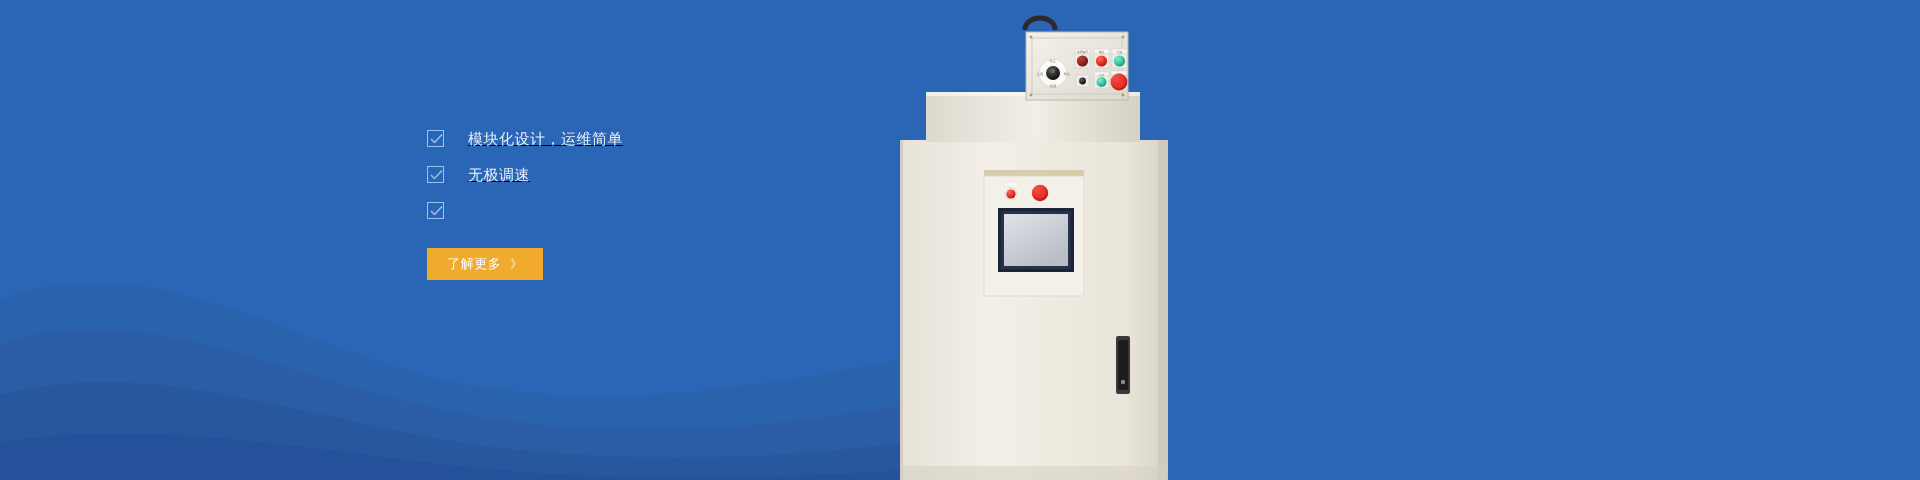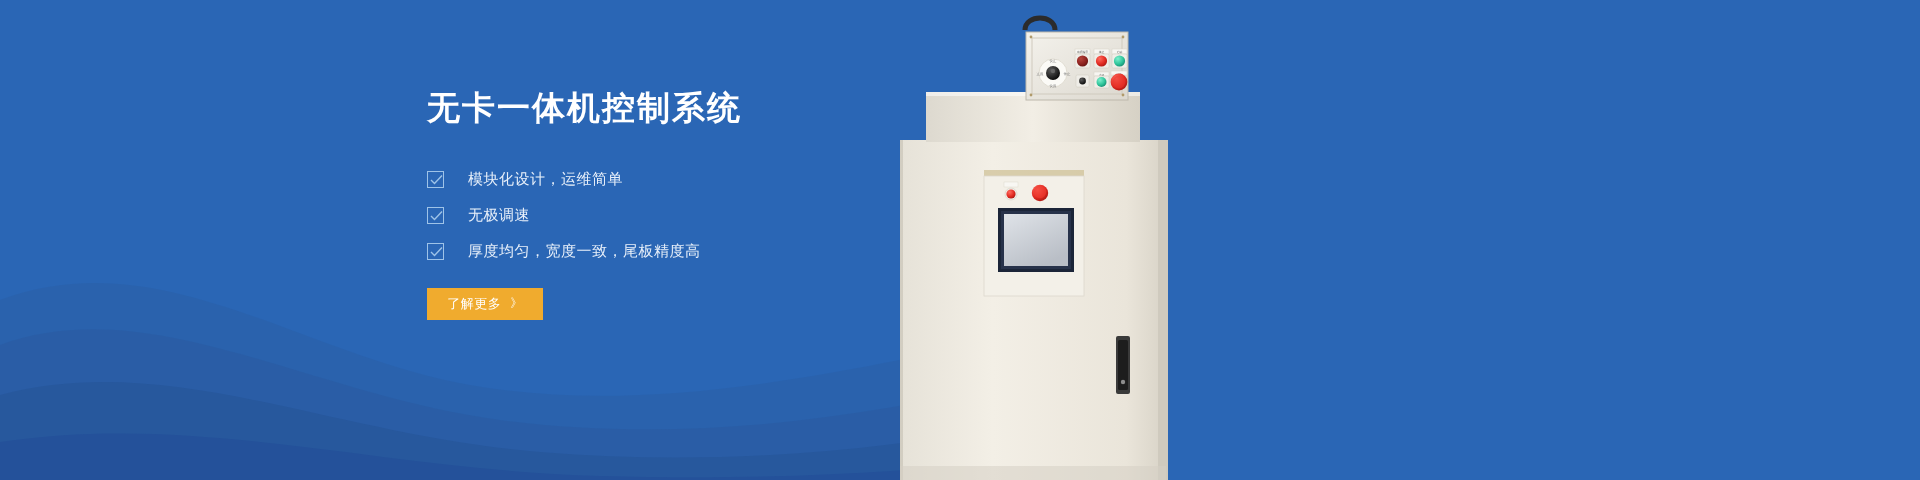--- a/index.html
+++ b/index.html
@@ -30,23 +30,24 @@
     font-size:33px;
     font-weight:bold;
     color:#ffffff;
     letter-spacing:2px;
     line-height:1.2;
     white-space:nowrap;
   }
   #feature-list { margin-top:42px; }
   .feature-item {
     display:flex;
-    align-items:center;
+    align-items:flex-start;
     margin-bottom:16px;
     height:20px;
+    text-decoration:underline;
   }
   .check-icon {
     width:17px; height:17px;
     border:1px solid #9ec3e8;
     flex:0 0 17px;
     position:relative;
     margin-right:24px;
   }
   .check-icon svg { position:absolute; left:2px; top:2px; }
   .feature-label {
@@ -82,21 +83,20 @@
 
   <svg id="waves" viewBox="0 0 1100 300" preserveAspectRatio="none">
     <path d="M0,120 C160,60 300,175 470,205 C640,235 830,200 1100,135 L1100,300 L0,300 Z" fill="#2a61ac" opacity="0.85"></path>
     <path d="M0,165 C150,110 310,215 500,240 C700,266 900,235 1100,180 L1100,300 L0,300 Z" fill="#2a5da5" opacity="0.9"></path>
     <path d="M0,215 C170,170 330,255 540,272 C740,288 920,268 1100,228 L1100,300 L0,300 Z" fill="#27579c" opacity="0.95"></path>
     <path d="M0,262 C200,232 380,290 600,296 C800,301 950,290 1100,270 L1100,300 L0,300 Z" fill="#24519a"></path>
   </svg>
 
   <div id="content">
 
-    <h1 id="page-title">无卡一体机控制系统</h1>
 
     <div id="feature-list">
 
       <div class="feature-item">
         <span class="check-icon">
           <svg width="13" height="13" viewBox="0 0 13 13">
             <polyline points="1,6 4.5,9.5 12,1.5" fill="none" stroke="#9ec3e8" stroke-width="1.4"></polyline>
           </svg>
         </span>
         <span class="feature-label">模块化设计，运维简单</span>
@@ -110,21 +110,20 @@
         </span>
         <span class="feature-label">无极调速</span>
       </div>
 
       <div class="feature-item">
         <span class="check-icon">
           <svg width="13" height="13" viewBox="0 0 13 13">
             <polyline points="1,6 4.5,9.5 12,1.5" fill="none" stroke="#9ec3e8" stroke-width="1.4"></polyline>
           </svg>
         </span>
-        <span class="feature-label">厚度均匀，宽度一致，尾板精度高</span>
       </div>
 
     </div>
 
     <button id="cta-button">
       <span>了解更多</span>
       <span class="chev">》</span>
     </button>
 
   </div>

